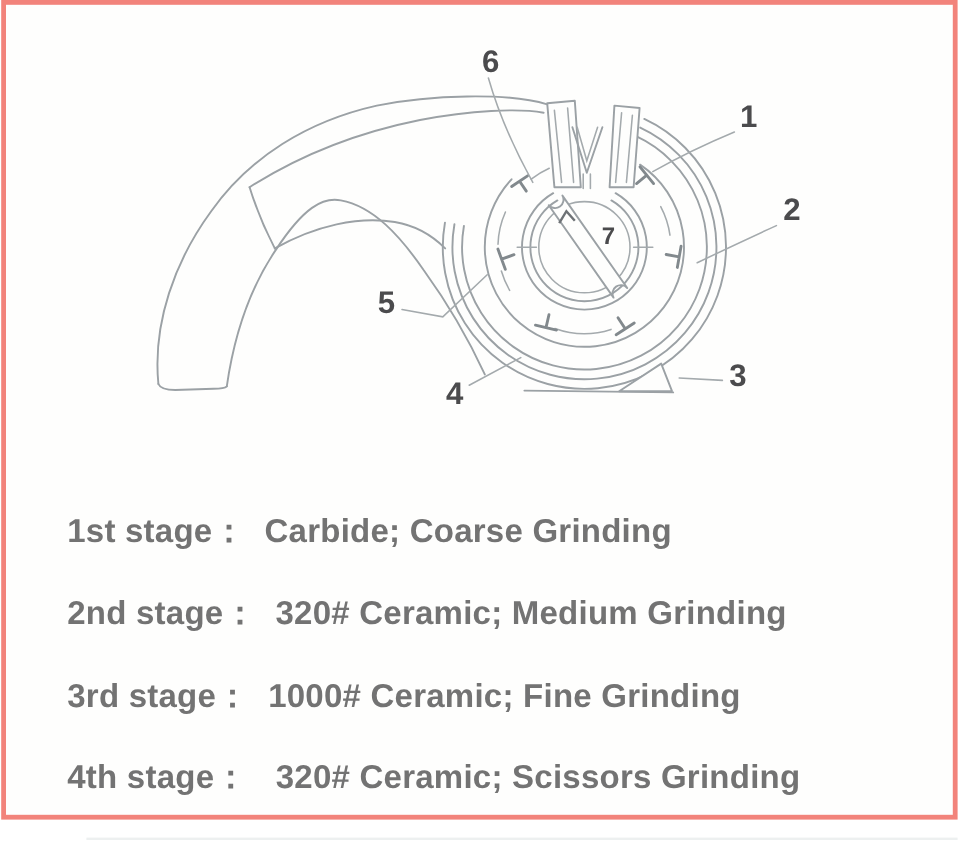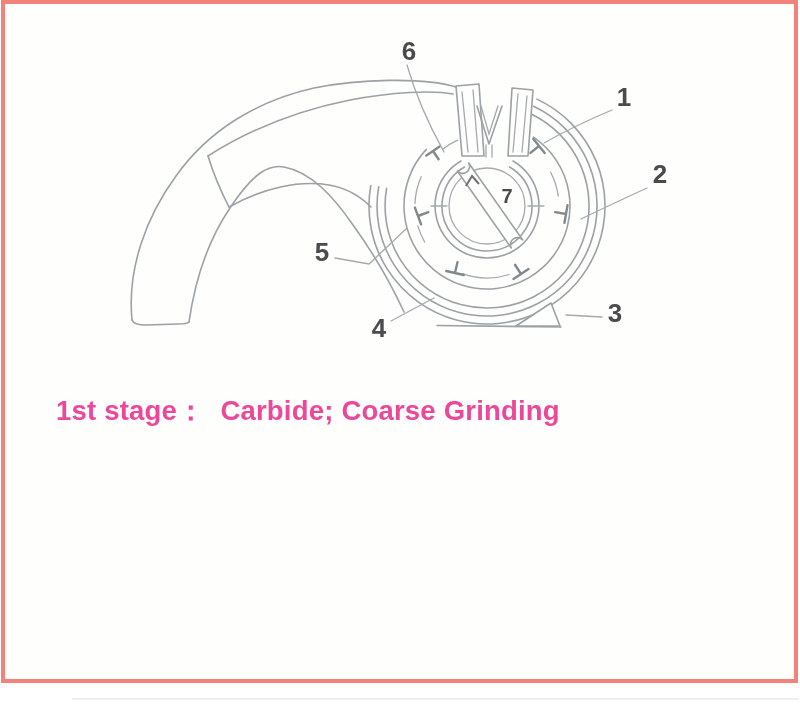--- a/index.html
+++ b/index.html
@@ -9,21 +9,21 @@
   }
   .frame{
     position:absolute;left:1px;top:0;width:797px;height:683px;
     box-sizing:border-box;border:4px solid #f2837b;background:#fefefd;
   }
   .diagram-svg{position:absolute;left:0;top:4px;width:800px;height:372px;}
   .legend{position:absolute;left:56px;top:393px;width:720px;}
   .legend-line{
     white-space:pre;
     font-size:27.5px;line-height:36.4px;font-weight:600;
-    color:#ec4899;letter-spacing:0.2px;
+    color:#737373;letter-spacing:0.2px;margin-top:32px;
   }
   .bottom-shadow{
     position:absolute;left:72px;top:698px;width:726px;height:2px;
     background:#edf0f0;
   }
   .ln{fill:none;stroke:#9ba1a5;stroke-width:1.6;stroke-linecap:round;stroke-linejoin:round;}
   .thin{fill:none;stroke:#a4aaad;stroke-width:1.3;stroke-linecap:round;}
   .mark{fill:none;stroke:#82898d;stroke-width:2.4;stroke-linecap:round;}
   .whitefill{fill:#fefefd;stroke:#9ba1a5;stroke-width:1.6;stroke-linejoin:round;}
   .callout{
@@ -122,15 +122,18 @@
     <text class="callout" x="615" y="318">3</text>
     <text class="callout" x="379" y="333">4</text>
     <text class="callout" x="322" y="257">5</text>
     <text class="callout" x="409" y="56">6</text>
     <text class="callout callout-small" x="507" y="199">7</text>
   </g>
 </svg>
 
 <div class="legend">
   <div class="legend-line">1st stage：  Carbide; Coarse Grinding</div>
+  <div class="legend-line">2nd stage：  320# Ceramic; Medium Grinding</div>
+  <div class="legend-line">3rd stage：  1000# Ceramic; Fine Grinding</div>
+  <div class="legend-line">4th stage：   320# Ceramic; Scissors Grinding</div>
 </div>
 
 <div class="bottom-shadow"></div>
 
 </body></html>

